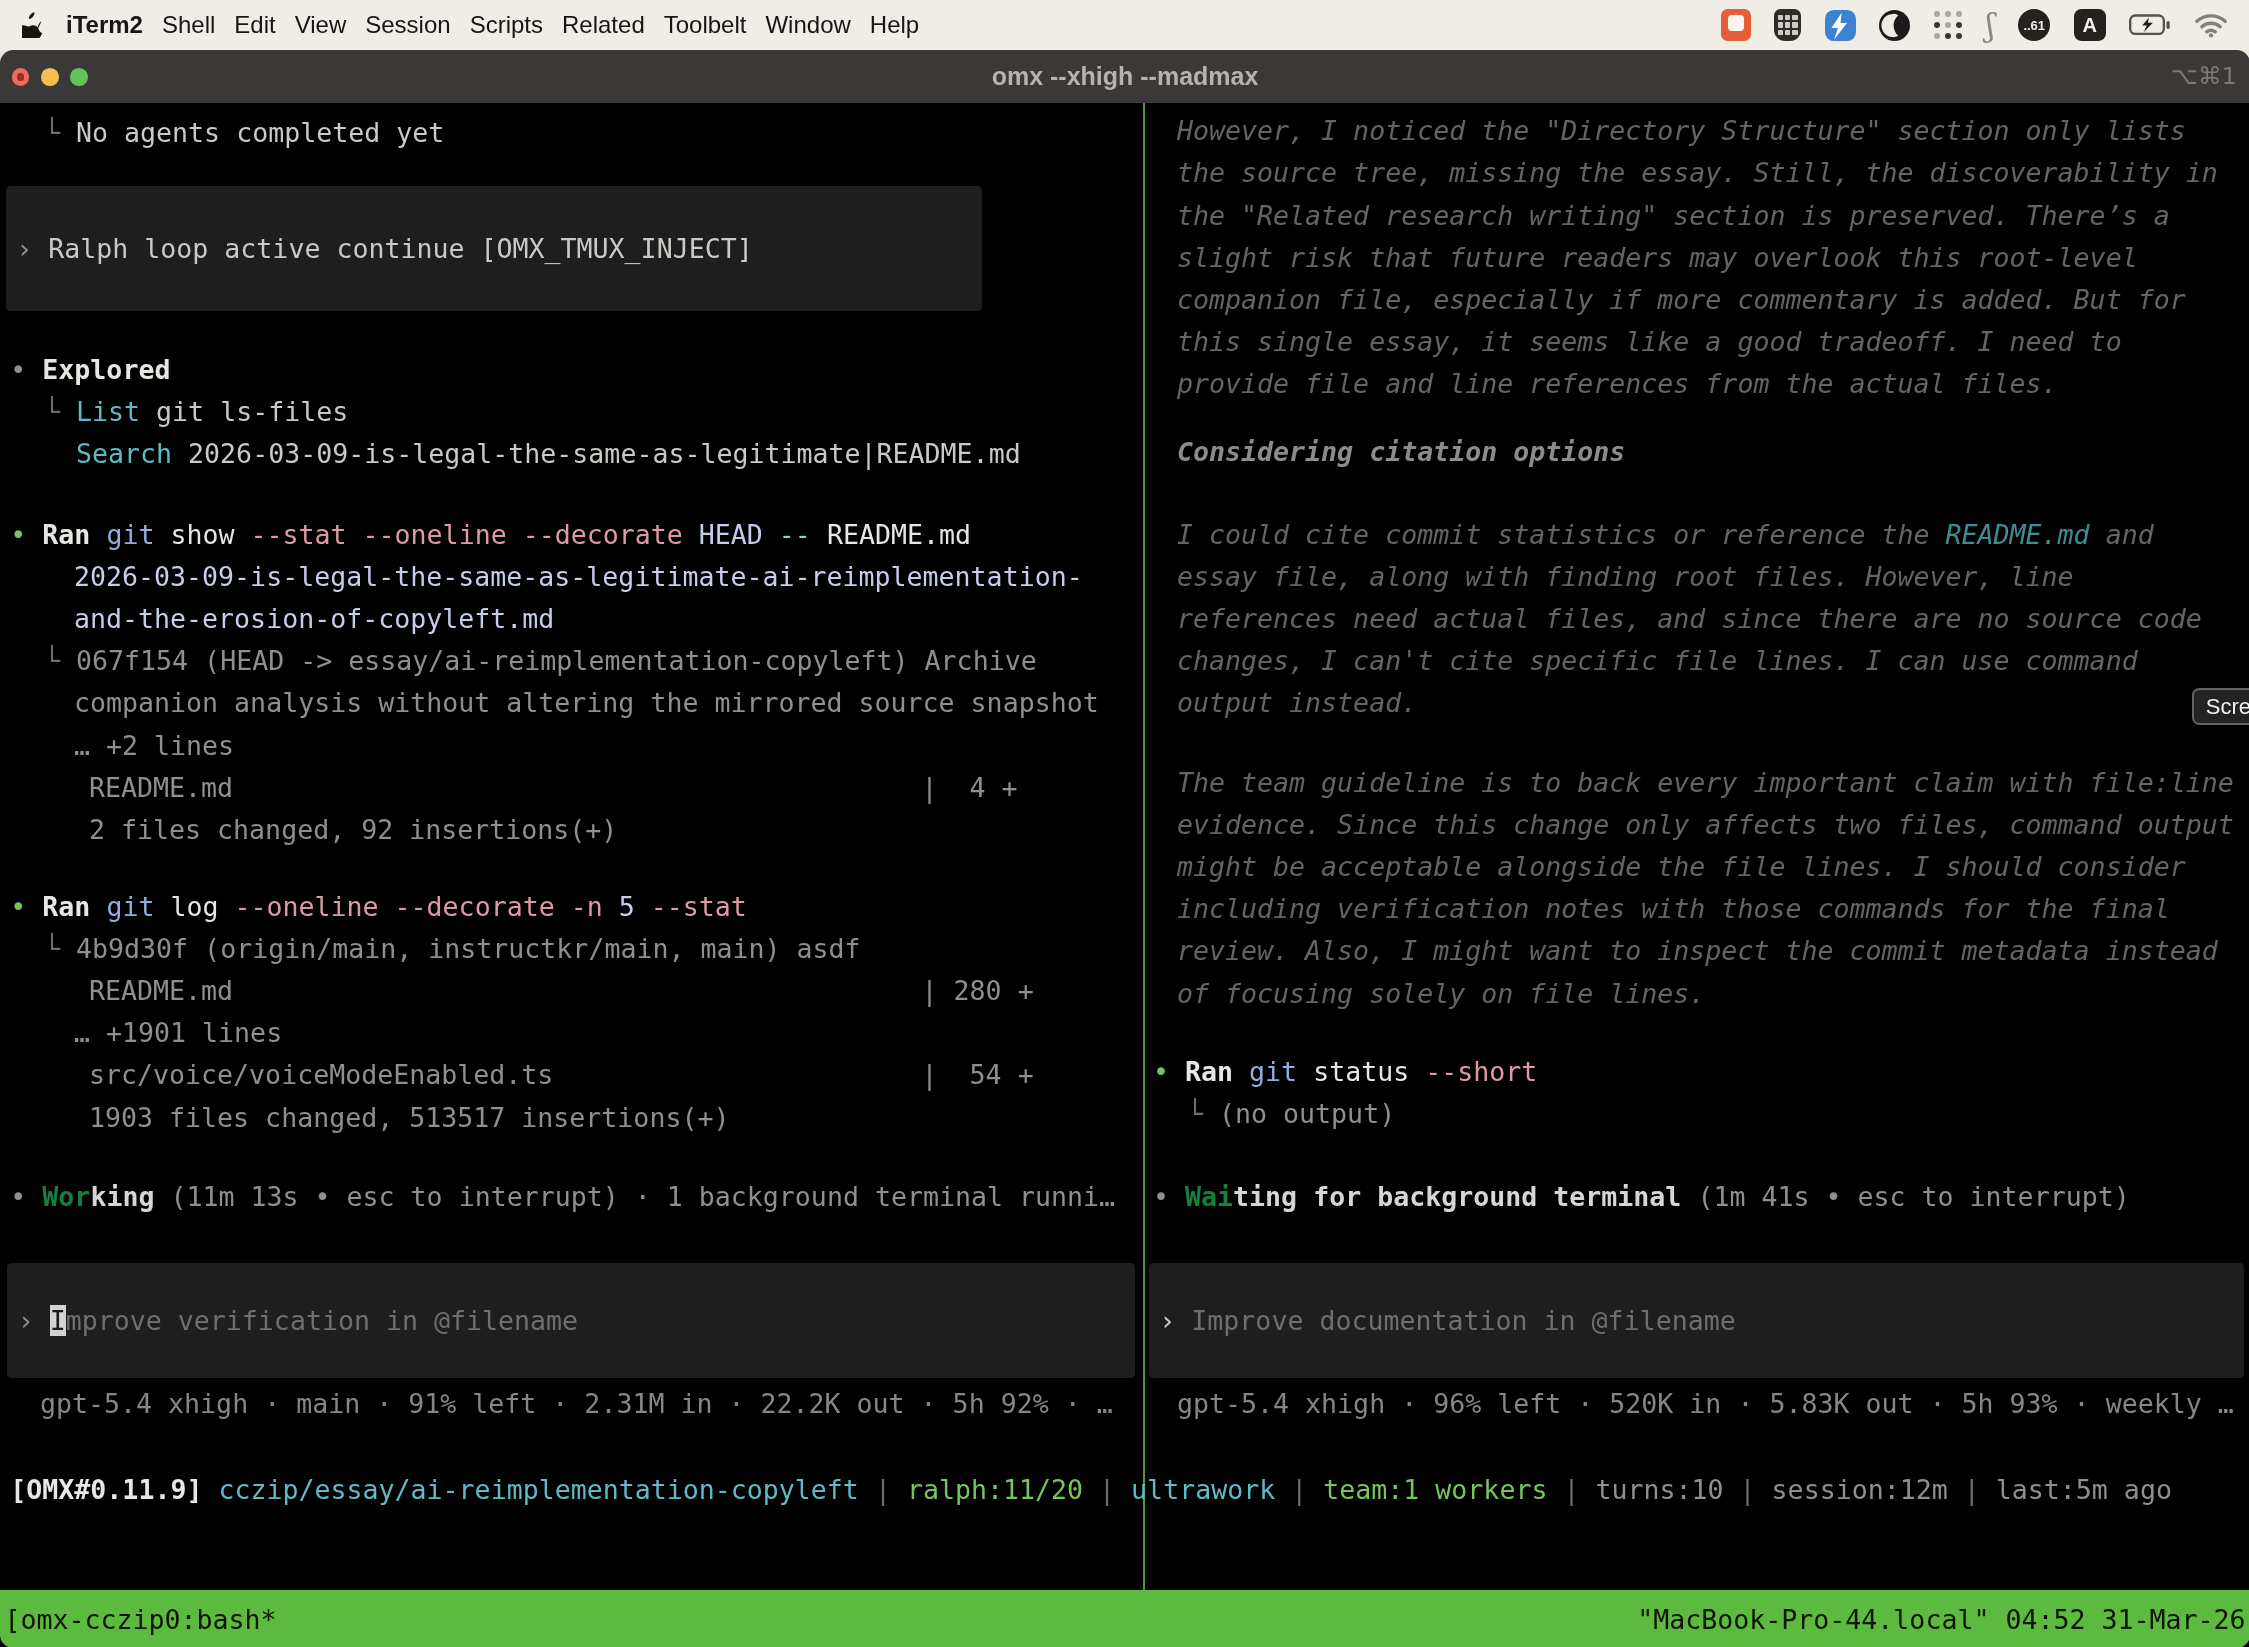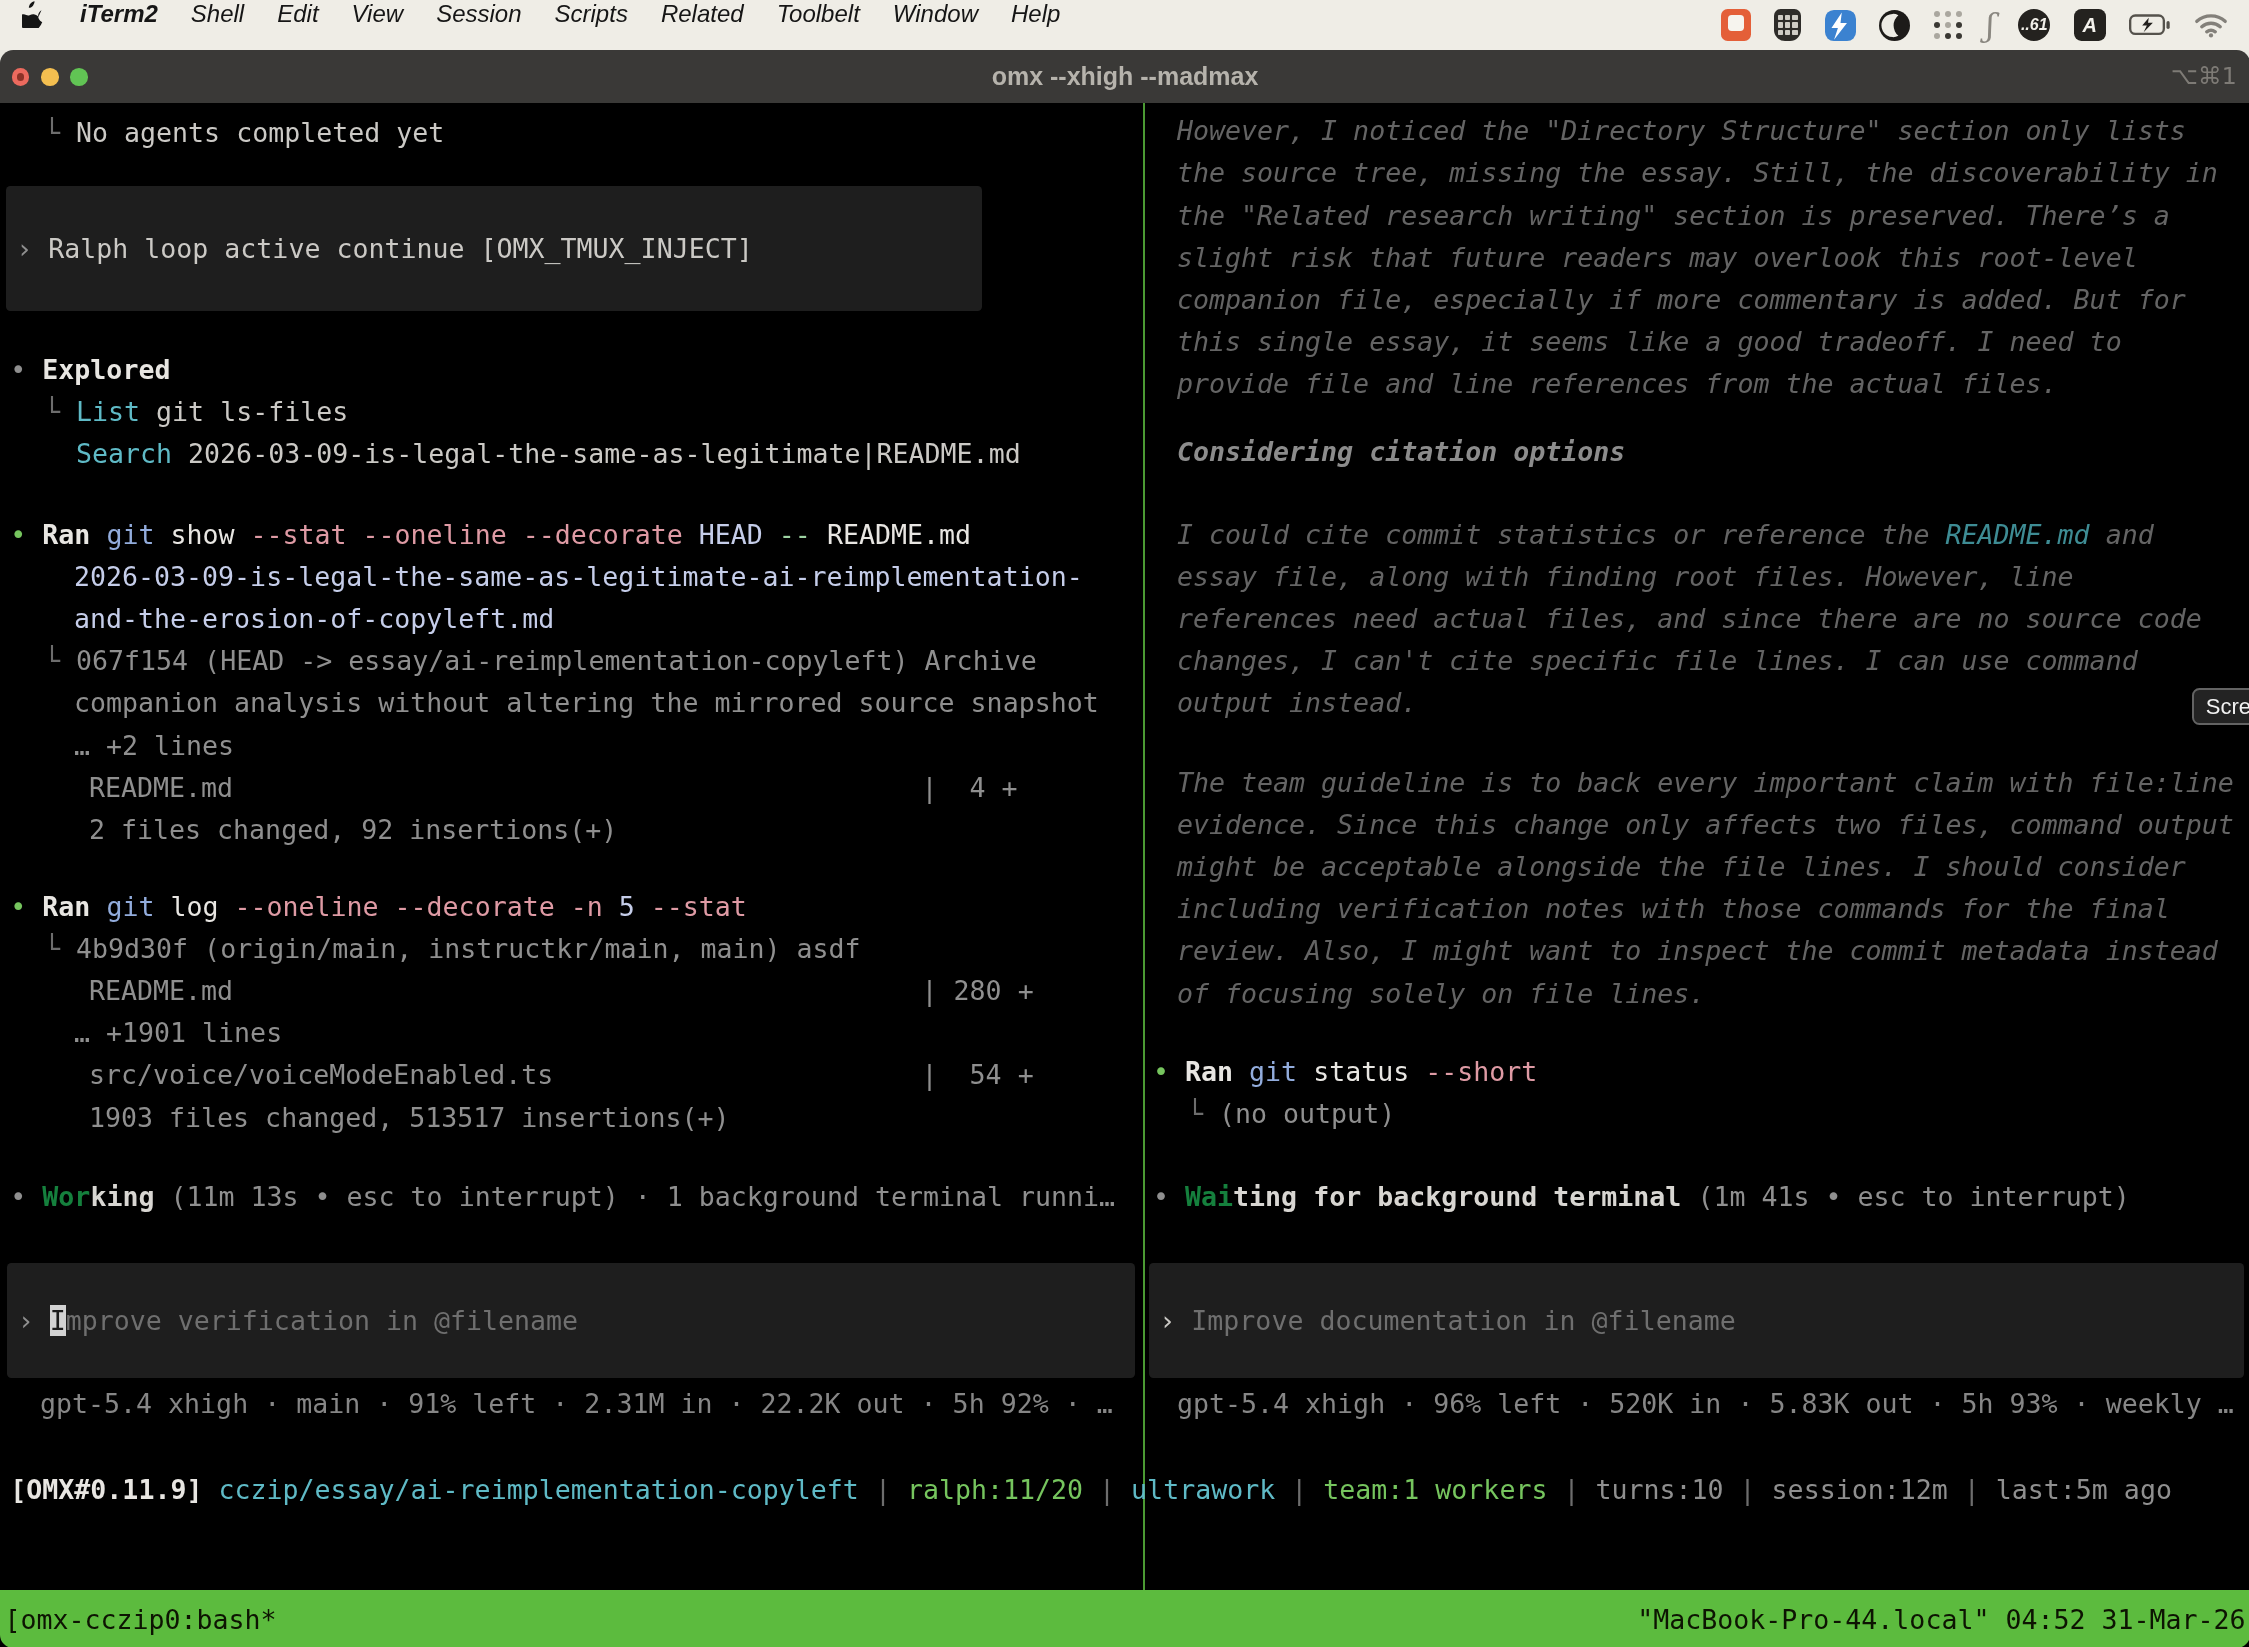--- a/index.html
+++ b/index.html
@@ -1,33 +1,33 @@
 <!DOCTYPE html>
 <html style="font-size:11.8px"><head>
 <meta charset="utf-8">
 <style>
   html,body{margin:0;padding:0;width:2250px;height:1648px;background:#000;overflow:hidden;position:relative;font-family:"DejaVu Sans Mono",monospace;}
   
-  .menubar{position:absolute;top:0;left:0;right:0;height:50px;background:#efede6;display:flex;padding:0 22px;box-sizing:border-box;font-family:"Liberation Sans",sans-serif;font-size:24px;color:#161616;gap:33px;z-index:6;font-style:italic;}
+  .menubar{position:absolute;top:0;left:0;right:0;height:50px;background:#efede6;display:flex;align-items:center;padding:0 22px;box-sizing:border-box;font-family:"Liberation Sans",sans-serif;font-size:24px;color:#161616;gap:19px;z-index:6;}
   .mi{white-space:nowrap;}
   .mi.appname{font-weight:bold;}
   .apple{width:25px;height:29.5px;display:flex;align-items:center;}
   .mb-right{margin-left:auto;display:flex;align-items:center;gap:23.6px;}
   .sicon{display:flex;align-items:center;justify-content:center;}
   .rec{width:29.5px;height:32px;background:#e45f38;border-radius:6.6px;position:relative;}
   .rec:after{content:"";position:absolute;left:6.6px;top:5.9px;width:16px;height:16px;background:#f6f4ee;border-radius:3.7px;}
   .shield{width:26.6px;height:32px;background:#2e2c29;border-radius:6.6px 6.6px 11px 11px;display:grid;grid-template-columns:repeat(3,5.2px);grid-template-rows:repeat(3,5.2px);gap:2.2px;align-content:center;justify-content:center;}
   .shield i{background:#cfccc5;display:block;border-radius:0.7px;}
   .hexbolt{width:31px;height:31px;background:#3b82d0;border-radius:8.9px;}
   .cres{width:31px;height:31px;}
   .dots{display:grid;grid-template-columns:repeat(3,6.6px);grid-template-rows:repeat(3,6.6px);gap:4.4px;}
   .dots i{border-radius:50%;display:block;}
   .sq1{background:#aaa79f;} .sq2{background:#3a3833;}
   .ssh{font-family:"DejaVu Serif",serif;font-size:32px;color:#8a8780;line-height:32px;}
-  .pctc{width:32px;height:32px;border-radius:50%;background:#24221f;color:#f1efe9;font-family:"Liberation Sans",sans-serif;font-size:16px;font-weight:bold;display:flex;align-items:center;justify-content:center;}
+  .pctc{width:32px;height:32px;border-radius:50%;background:#24221f;color:#f1efe9;font-family:"Liberation Sans",sans-serif;font-size:13px;font-weight:bold;display:flex;align-items:center;justify-content:center;}
   .akey{width:32px;height:32px;border-radius:7.4px;background:#24221f;color:#f4f2ec;font-family:"Liberation Sans",sans-serif;font-size:20px;font-weight:bold;display:flex;align-items:center;justify-content:center;}
   
   .desktop-strip{position:absolute;top:50px;left:0;width:100%;height:19px;background:#e9e7e0;z-index:1;}
   .titlebar{position:absolute;top:50px;left:0;right:0;height:53px;background:#3a3937;border-radius:13.3px 13.3px 0 0;z-index:2;}
   .tl{position:absolute;top:68px;width:17.7px;height:17.7px;border-radius:50%;z-index:3;}
   .tl-red{left:11.8px;background:#ec6a5e;}
   .tl-red:after{content:"";position:absolute;left:5.2px;top:5.2px;width:7.4px;height:7.4px;border-radius:50%;background:#8c3227;}
   .tl-yellow{left:41px;background:#f4bf50;}
   .tl-green{left:70px;background:#61c454;}
   .wtitle{position:absolute;top:50px;left:0;right:0;height:53px;line-height:53px;text-align:center;color:#b6b3ac;font-family:"Liberation Sans",sans-serif;font-weight:bold;font-size:25px;z-index:2;}

